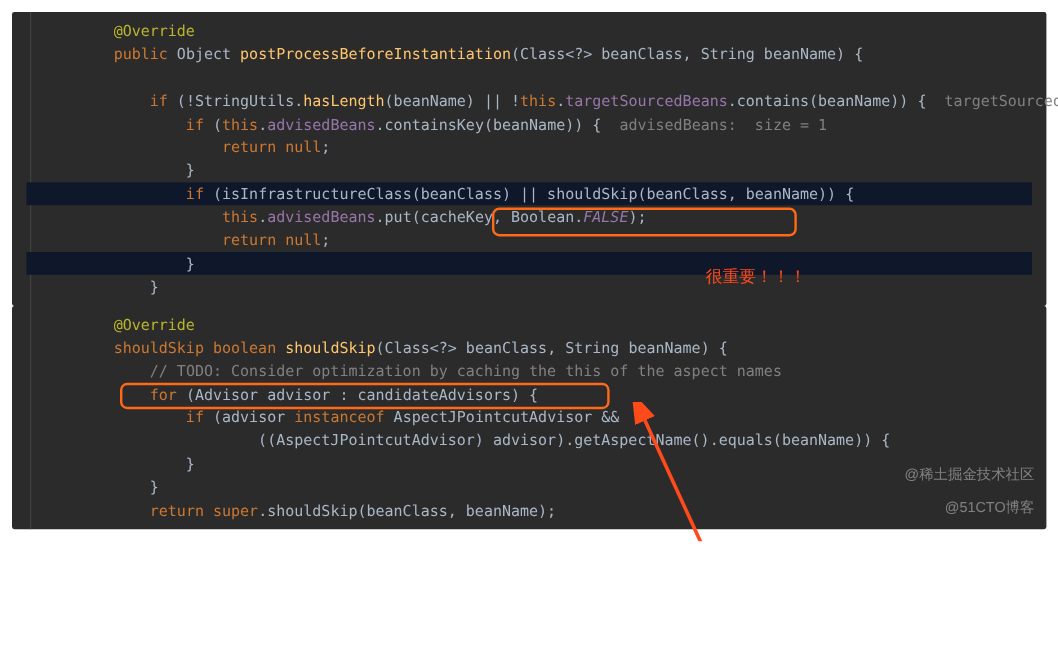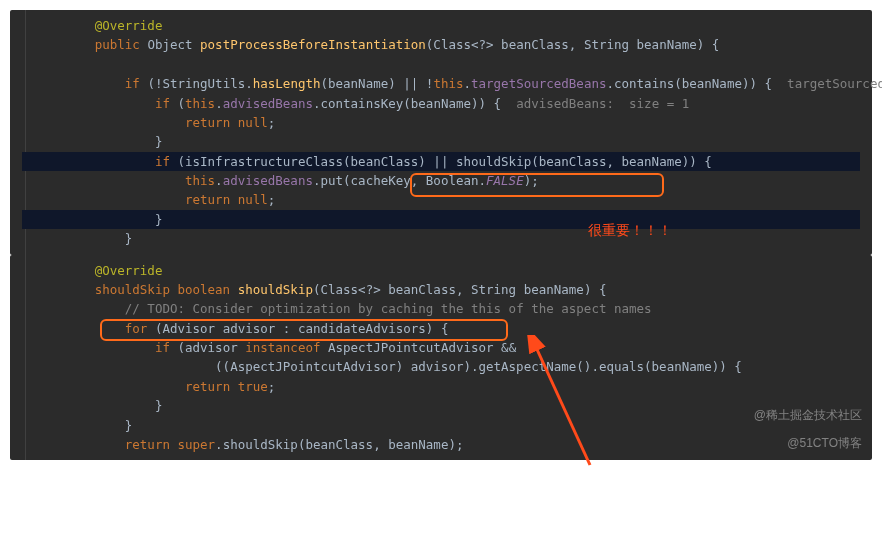--- a/index.html
+++ b/index.html
@@ -92,21 +92,20 @@
 </div>
 
 <div class="code-panel">
   <div class="gutter-fold"></div>
   <div class="line">       <span class="annotation">@Override</span></div>
   <div class="line">       <span class="keyword">shouldSkip boolean</span> <span class="methodname">shouldSkip</span><span>(Class&lt;?&gt; beanClass, String beanName) {</span></div>
   <div class="line">           <span class="comment">// TODO: Consider optimization by caching the this of the aspect names</span></div>
   <div class="line">           <span class="keyword">for</span> <span>(Advisor advisor : candidateAdvisors) {</span></div>
   <div class="line">               <span class="keyword">if</span> <span>(advisor </span><span class="keyword">instanceof</span><span> AspectJPointcutAdvisor &amp;&amp;</span></div>
   <div class="line">                       <span>((AspectJPointcutAdvisor) advisor).getAspectName().equals(beanName)) {</span></div>
-  <div class="line">                   <span class="keyword">return true</span><span>;</span></div>
   <div class="line">               <span>}</span></div>
   <div class="line">           <span>}</span></div>
   <div class="line">           <span class="keyword">return super</span><span>.shouldSkip(beanClass, beanName);</span></div>
 
   <div class="orange-box" style="left:90px; top:64px; width:408px; height:22px;"></div>
   <svg class="arrow" style="left:490px; top:80px;" width="120" height="140">
     <defs>
         <marker id="ah" markerWidth="10" markerHeight="10" refX="2" refY="3" orient="auto">
           <path d="M0,0 L0,6 L9,3 z" fill="#ff4a1a"></path>
         </marker>

